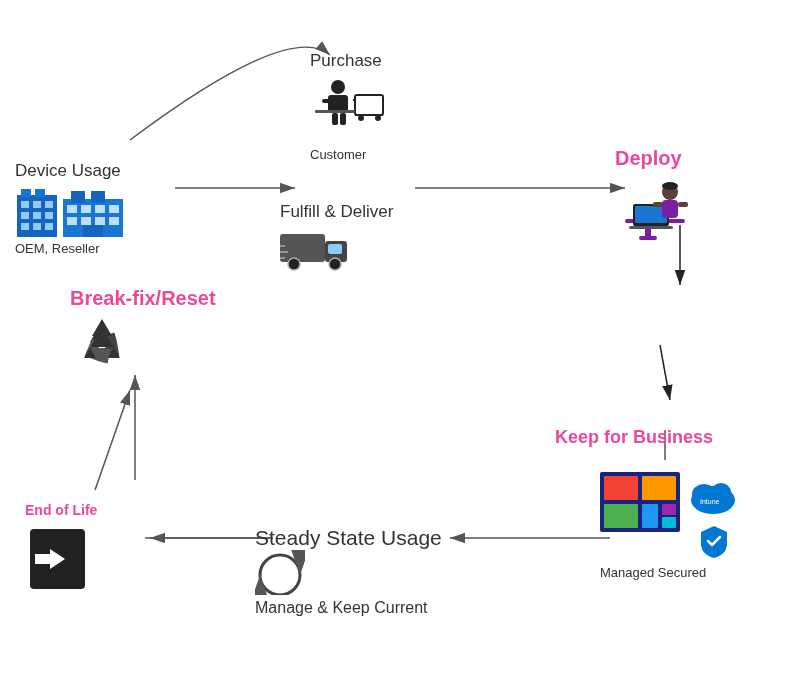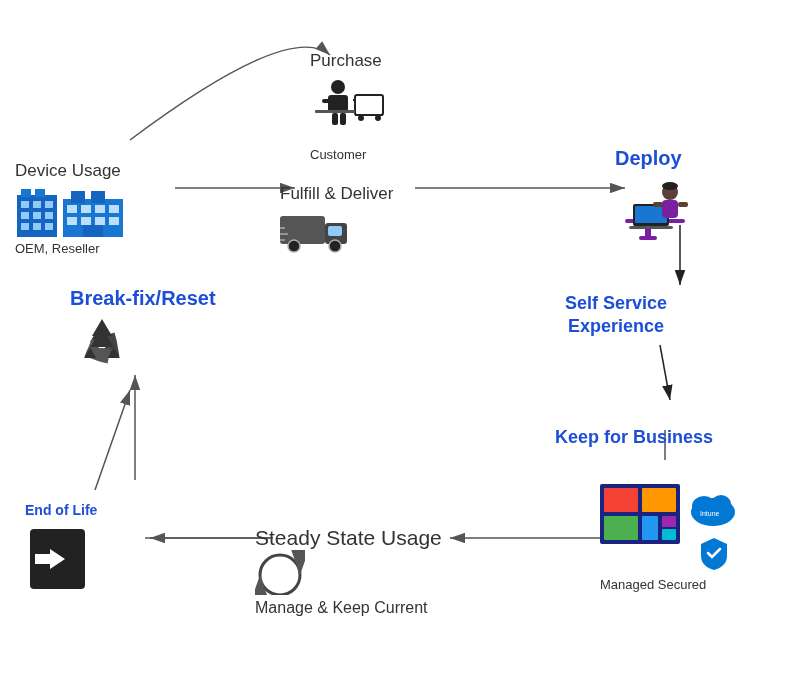--- a/index.html
+++ b/index.html
@@ -25,21 +25,21 @@
       margin-top: 32px;
     }
     .node-label {
       font-size: 13px;
       color: #333;
       margin-top: 4px;
     }
     .node-label-blue {
       font-size: 15px;
       font-weight: 600;
-      color: #1d4ed8;
+      color: #ec4899;
       margin-bottom: 4px;
     }
     .icon-area {
       font-size: 48px;
       line-height: 1;
     }
     svg.arrows {
       position: absolute;
       top: 0; left: 0;
       width: 792px;
@@ -141,21 +141,21 @@
         <rect x="4" y="30" width="10" height="8" fill="#bbdefb"></rect>
         <rect x="18" y="30" width="10" height="8" fill="#bbdefb"></rect>
         <rect x="32" y="30" width="10" height="8" fill="#bbdefb"></rect>
         <rect x="46" y="30" width="10" height="8" fill="#bbdefb"></rect>
         <rect x="20" y="38" width="20" height="12" fill="#1565c0"></rect>
       </svg>
     </div>
     <div class="node-label">OEM, Reseller</div>
   </div>
 
-  <div class="node" style="left:280px; top:148px;">
+  <div class="node" style="left:280px; top:166px;">
     <div class="node-label" style="font-size:17px; font-weight:500; margin-bottom:4px;">Fulfill &amp; Deliver</div>
 
     <svg width="70" height="45" viewBox="0 0 70 45">
 
       <rect x="0" y="8" width="45" height="28" rx="3" fill="#555"></rect>
 
       <rect x="45" y="15" width="22" height="21" rx="3" fill="#444"></rect>
 
       <rect x="48" y="18" width="14" height="10" rx="2" fill="#90caf9"></rect>
 
@@ -186,31 +186,26 @@
 
       <rect x="47" y="26" width="16" height="18" rx="4" fill="#7b1fa2"></rect>
 
       <rect x="38" y="28" width="10" height="5" rx="2" fill="#5d4037"></rect>
       <rect x="63" y="28" width="10" height="5" rx="2" fill="#5d4037"></rect>
 
       <ellipse cx="55" cy="12" rx="8" ry="4" fill="#222"></ellipse>
     </svg>
   </div>
 
-  <div class="node" style="left:565px; top:260px; text-align:center;">
-    <div class="node-label-blue" style="font-size:18px; line-height:1.3;">
-      <span style="white-space:pre-line;">Self Service<br>Experience</span>
-    </div>
-  </div>
 
   <div class="node" style="left:555px; top:395px;">
     <div class="node-label-blue" style="font-size:18px;">Keep for Business</div>
   </div>
 
-  <div class="node" style="left:600px; top:452px;">
+  <div class="node" style="left:600px; top:440px;">
     <div style="display:flex; gap:6px; align-items:flex-start;">
 
       <svg width="80" height="60" viewBox="0 0 80 60">
         <rect width="80" height="60" rx="2" fill="#1a237e"></rect>
         <rect x="4" y="4" width="34" height="24" rx="1" fill="#f44336"></rect>
         <rect x="42" y="4" width="34" height="24" rx="1" fill="#ff9800"></rect>
         <rect x="4" y="32" width="34" height="24" rx="1" fill="#4caf50"></rect>
         <rect x="42" y="32" width="16" height="24" rx="1" fill="#2196f3"></rect>
         <rect x="62" y="32" width="14" height="11" rx="1" fill="#9c27b0"></rect>
         <rect x="62" y="45" width="14" height="11" rx="1" fill="#00bcd4"></rect>

